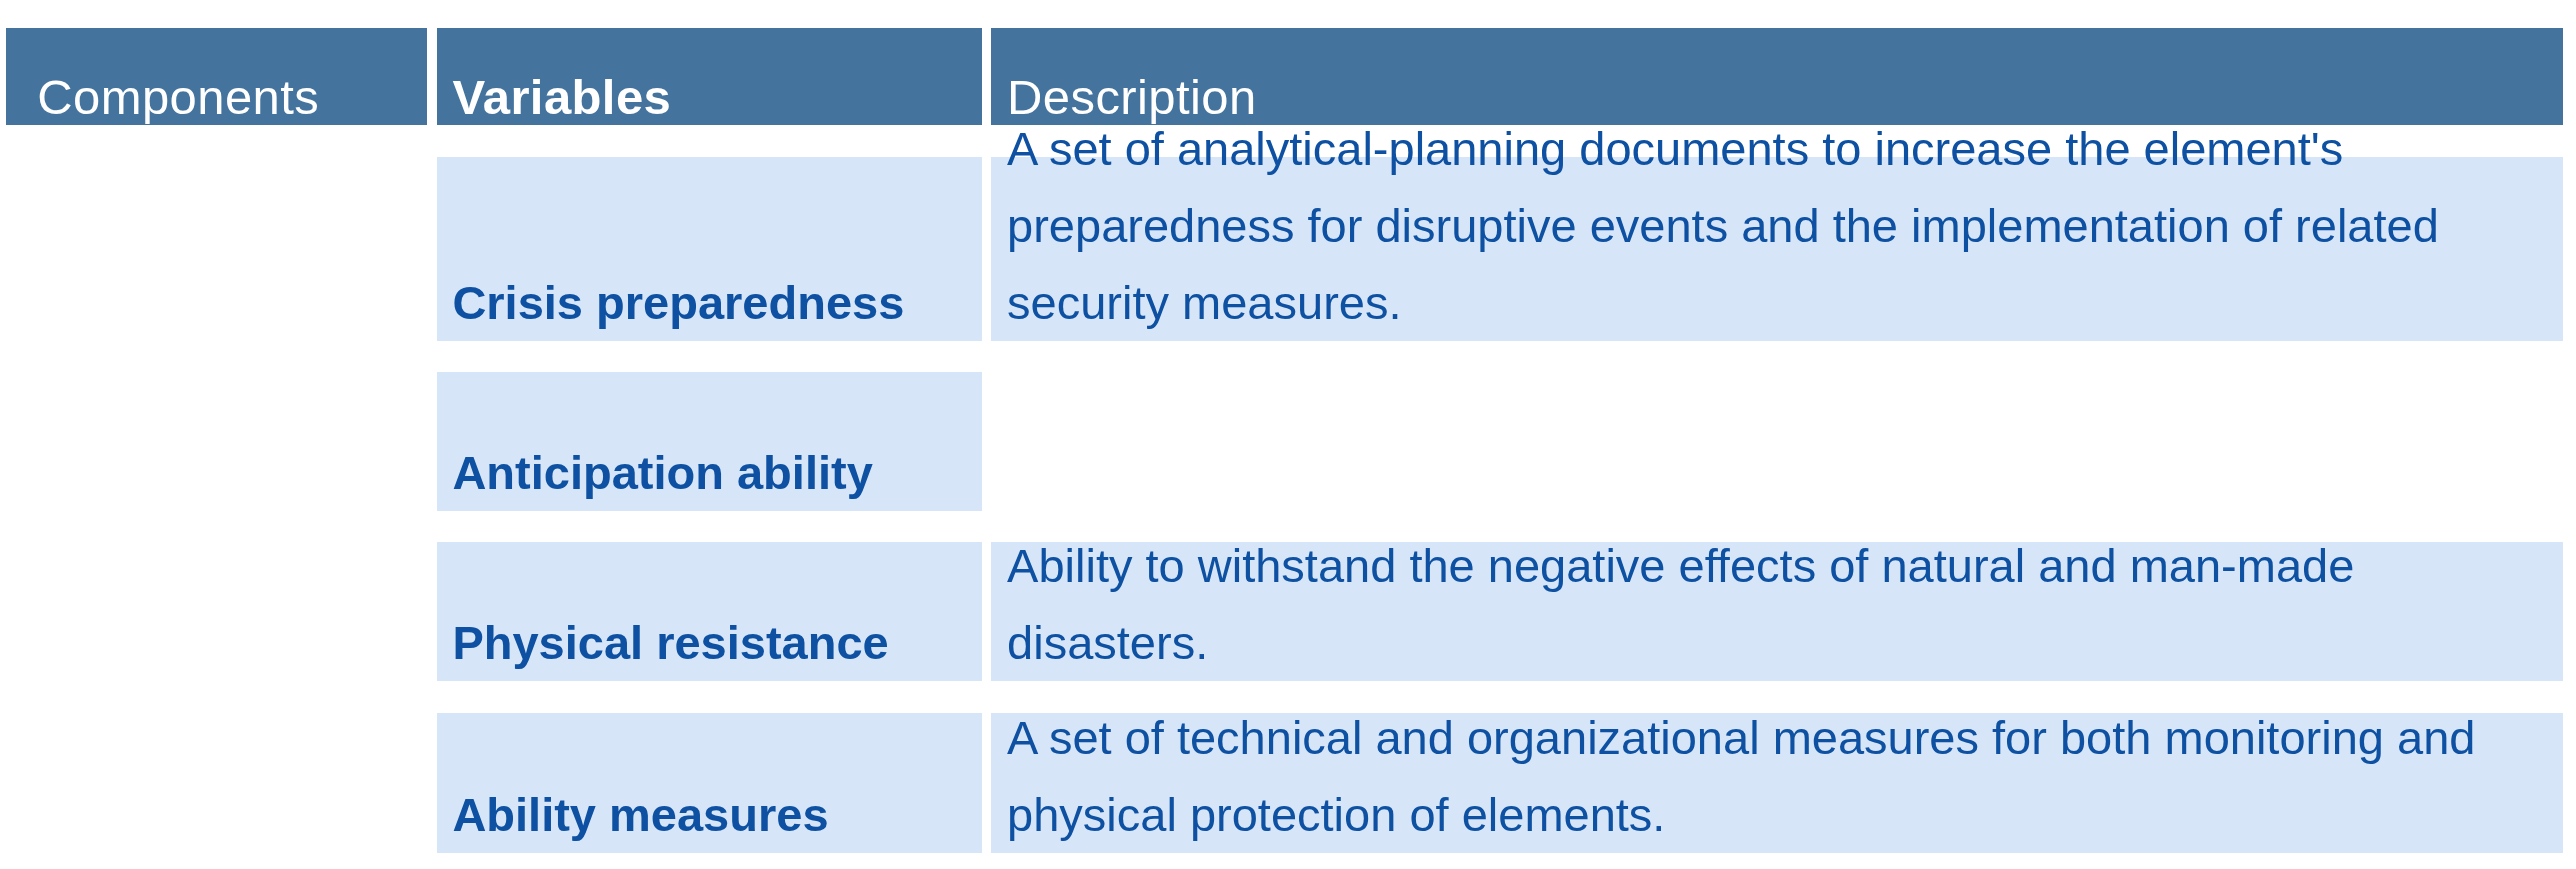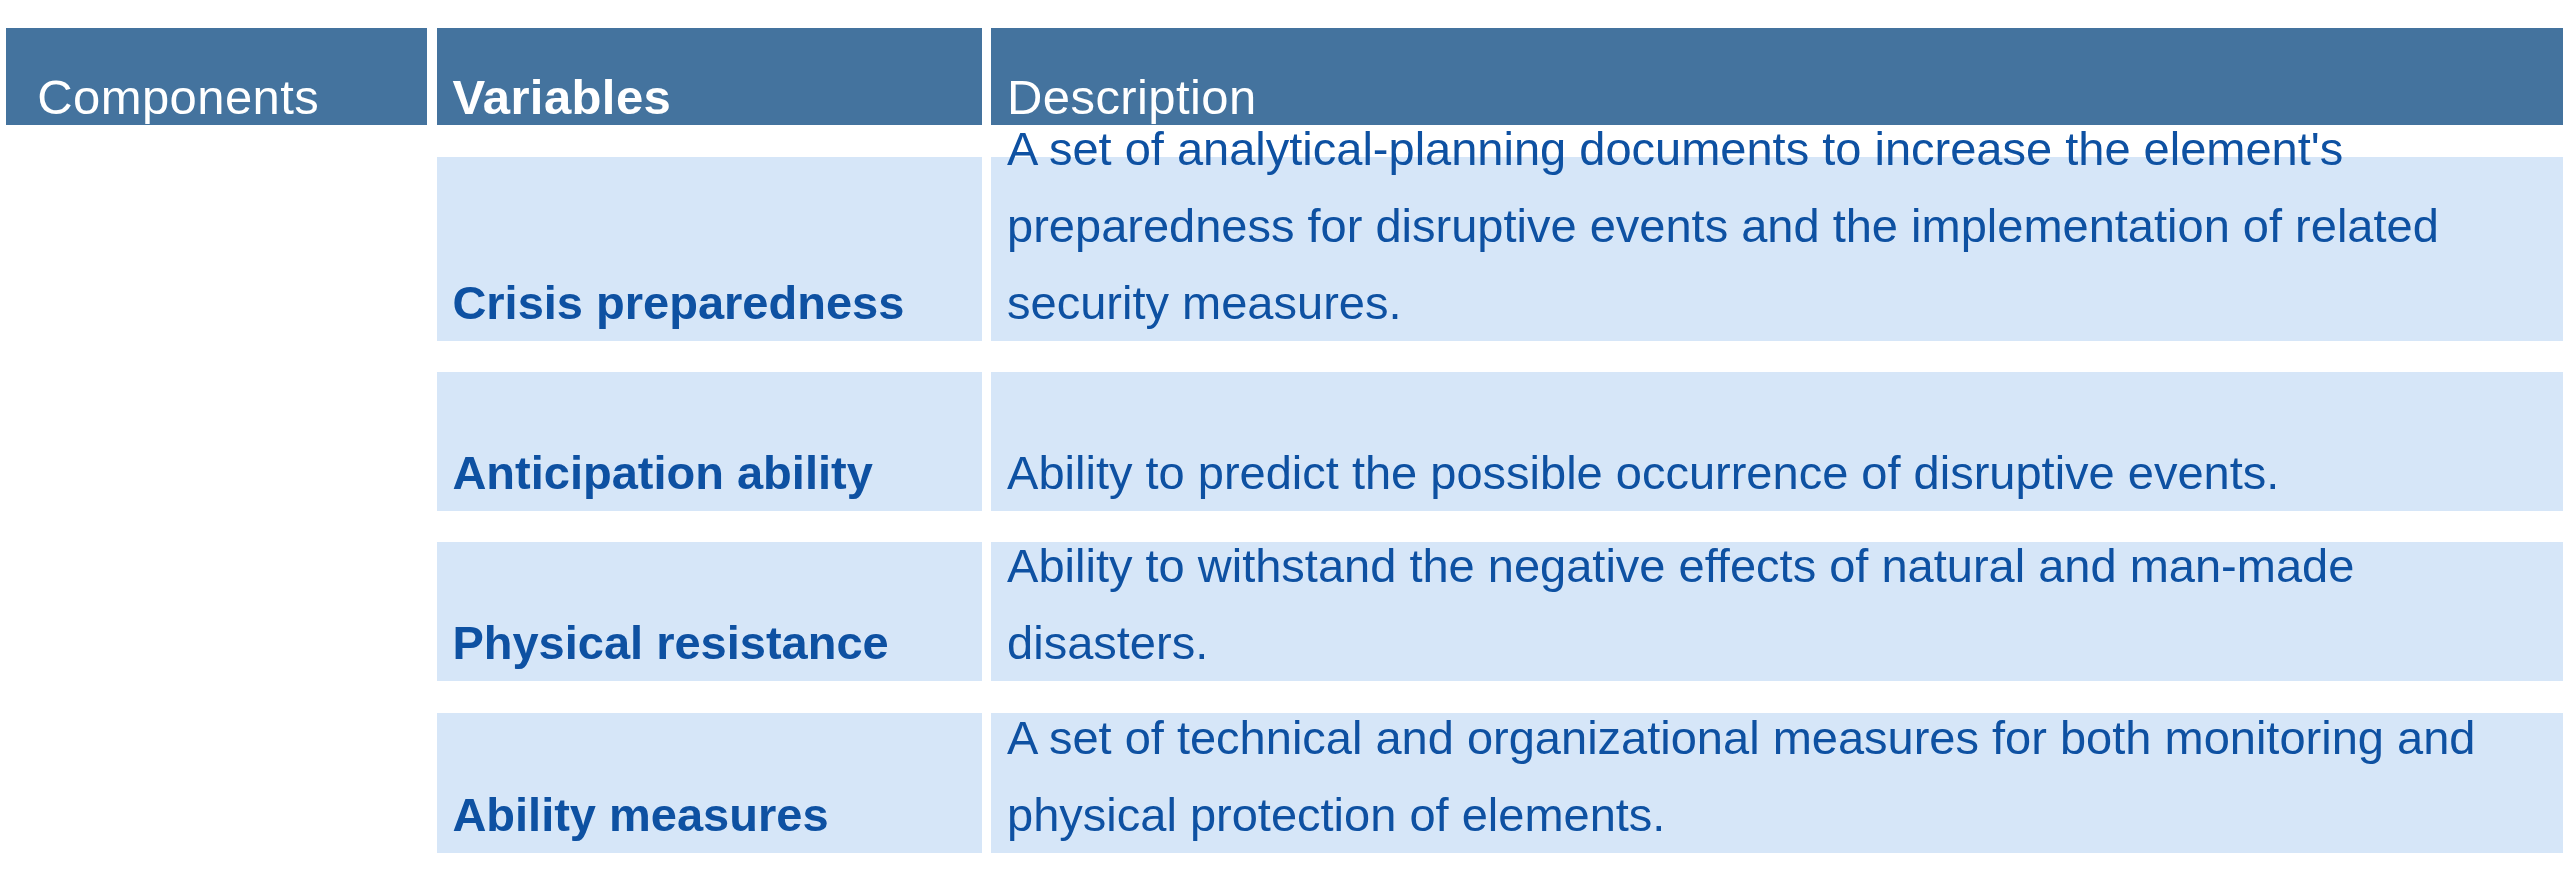--- a/index.html
+++ b/index.html
@@ -76,23 +76,20 @@
     <div class="cell bodycell col2 r1">
       <span>Crisis preparedness</span>
     </div>
     <div class="cell bodycell col3 r1">
       <span>A set of analytical-planning documents to increase the element's preparedness for disruptive events and the implementation of related security measures.</span>
     </div>
 
     <div class="cell bodycell col2 r2">
       <span>Anticipation ability</span>
     </div>
-    <div class="cell bodycell col3 r2">
-      <span>Ability to predict the possible occurrence of disruptive events.</span>
-    </div>
 
     <div class="cell bodycell col2 r3">
       <span>Physical resistance</span>
     </div>
     <div class="cell bodycell col3 r3">
       <span>Ability to withstand the negative effects of natural and man-made disasters.</span>
     </div>
 
     <div class="cell bodycell col2 r4">
       <span>Ability measures</span>

